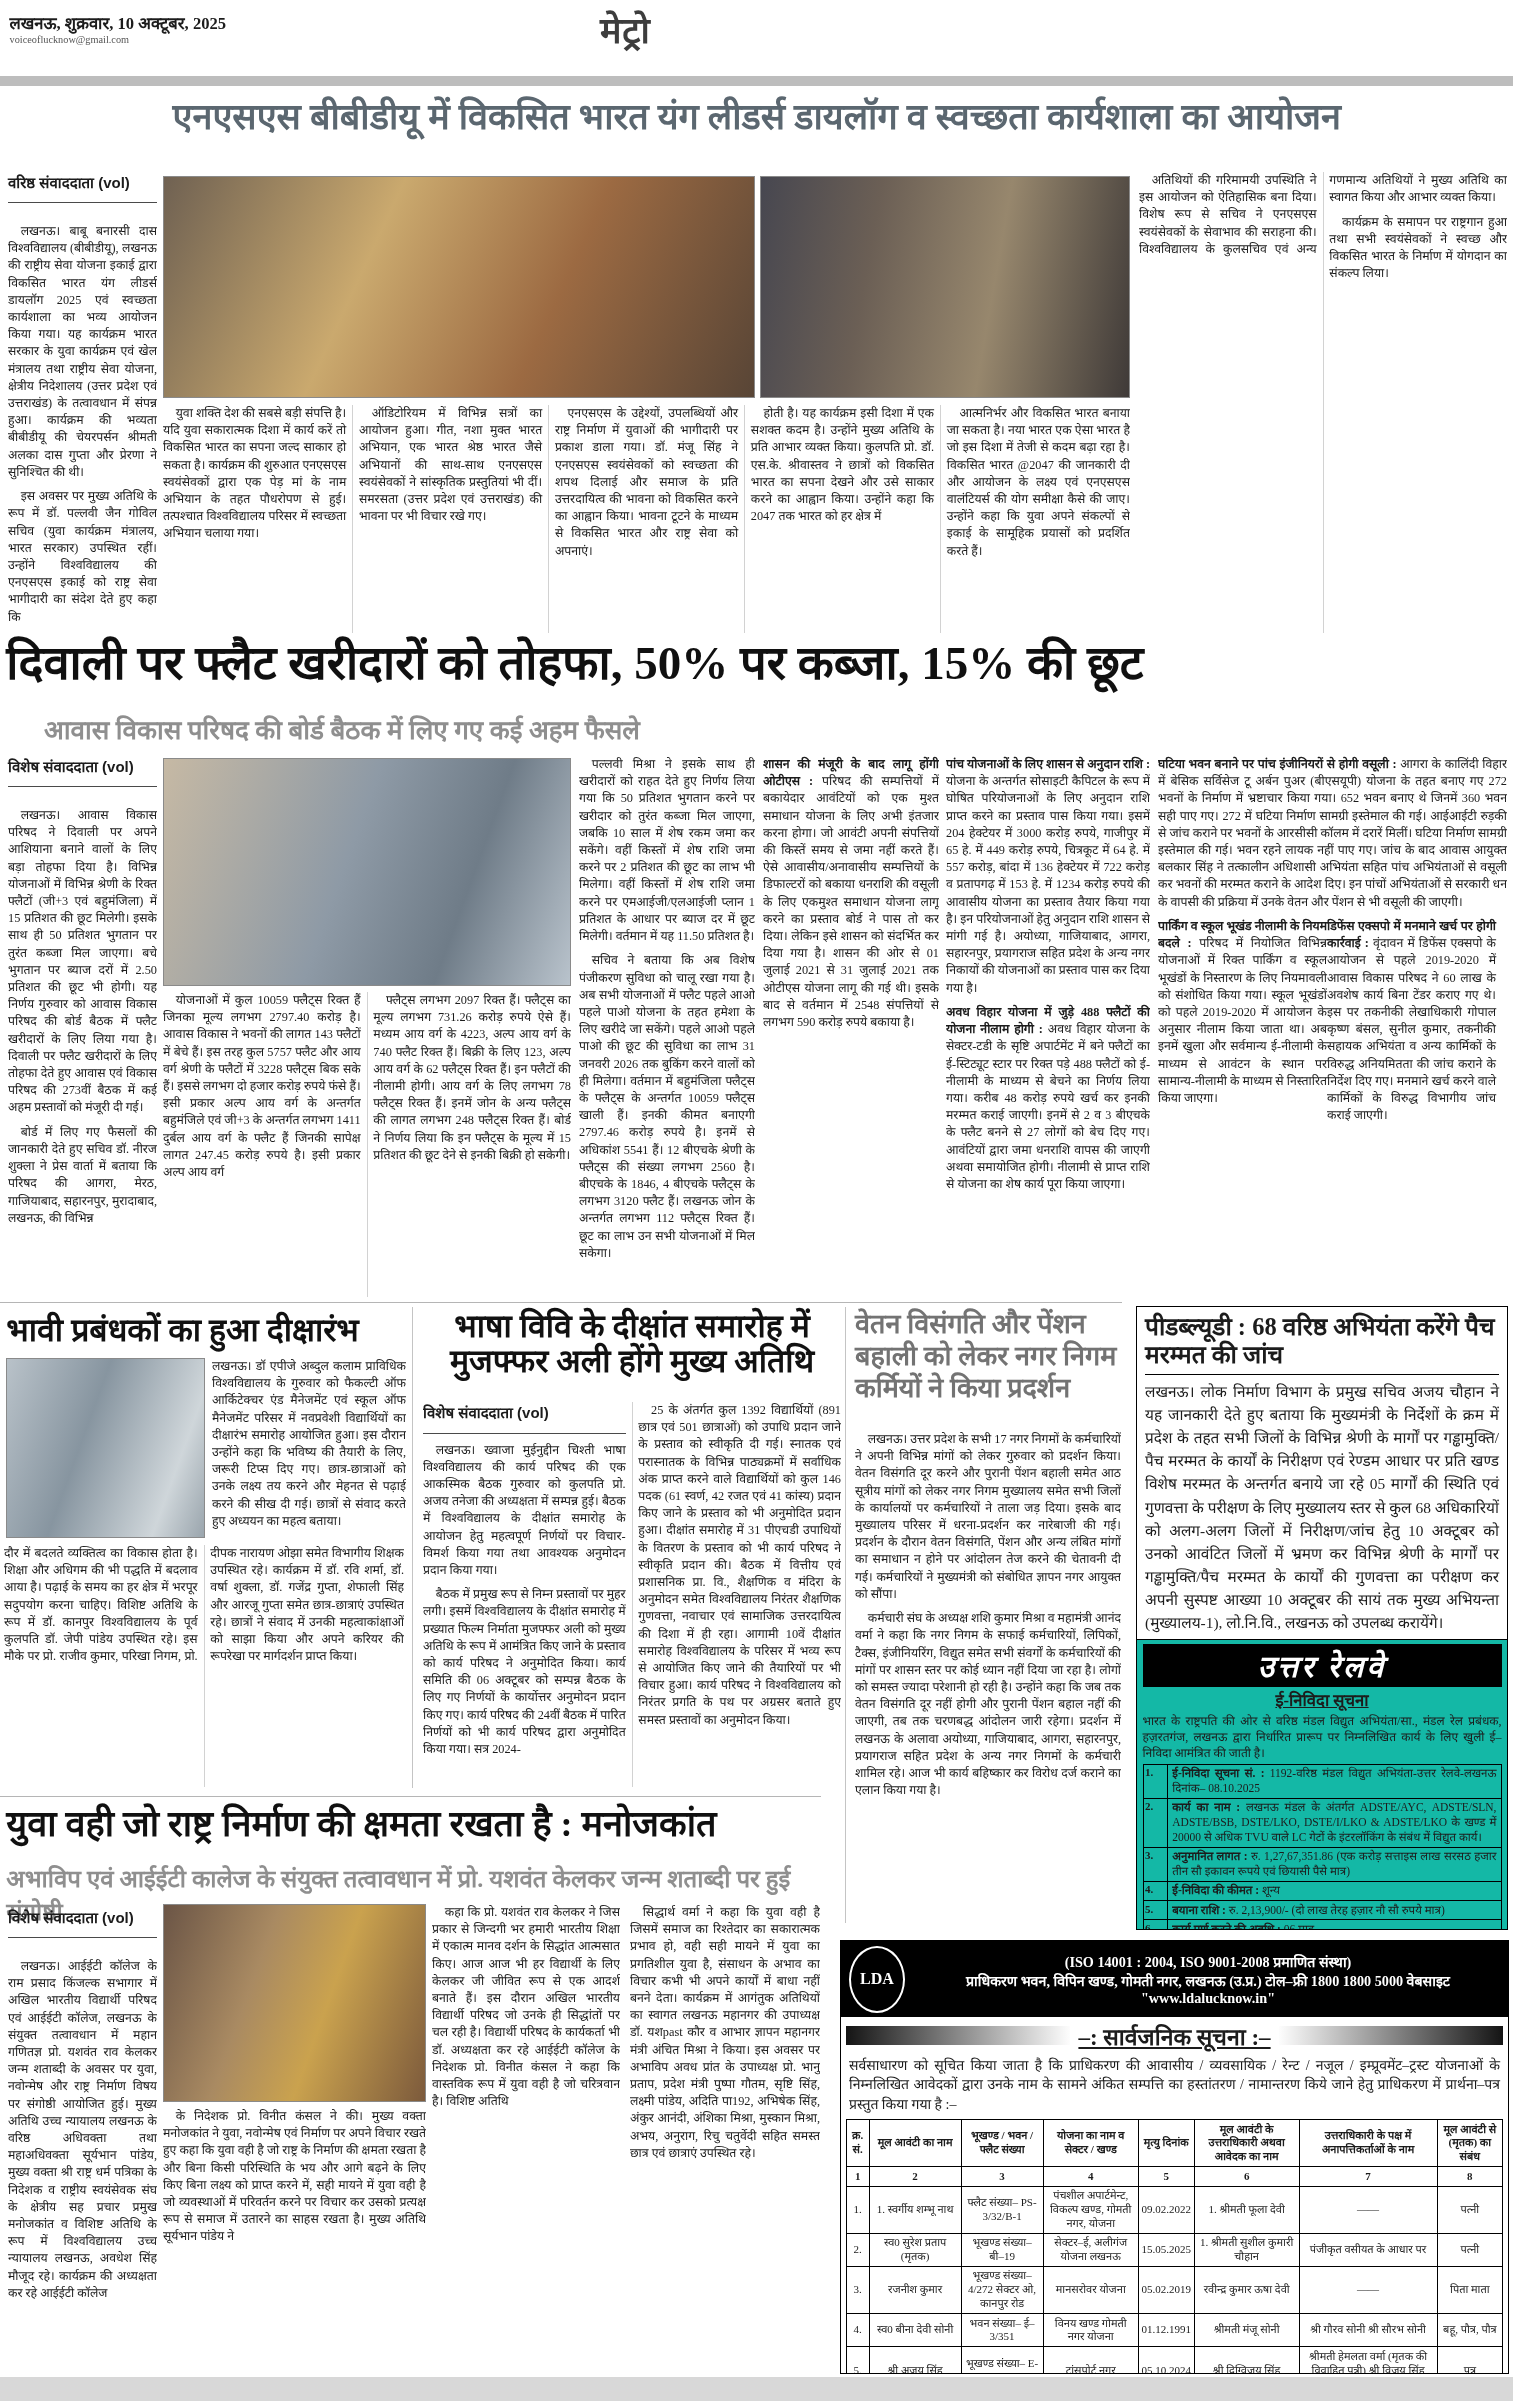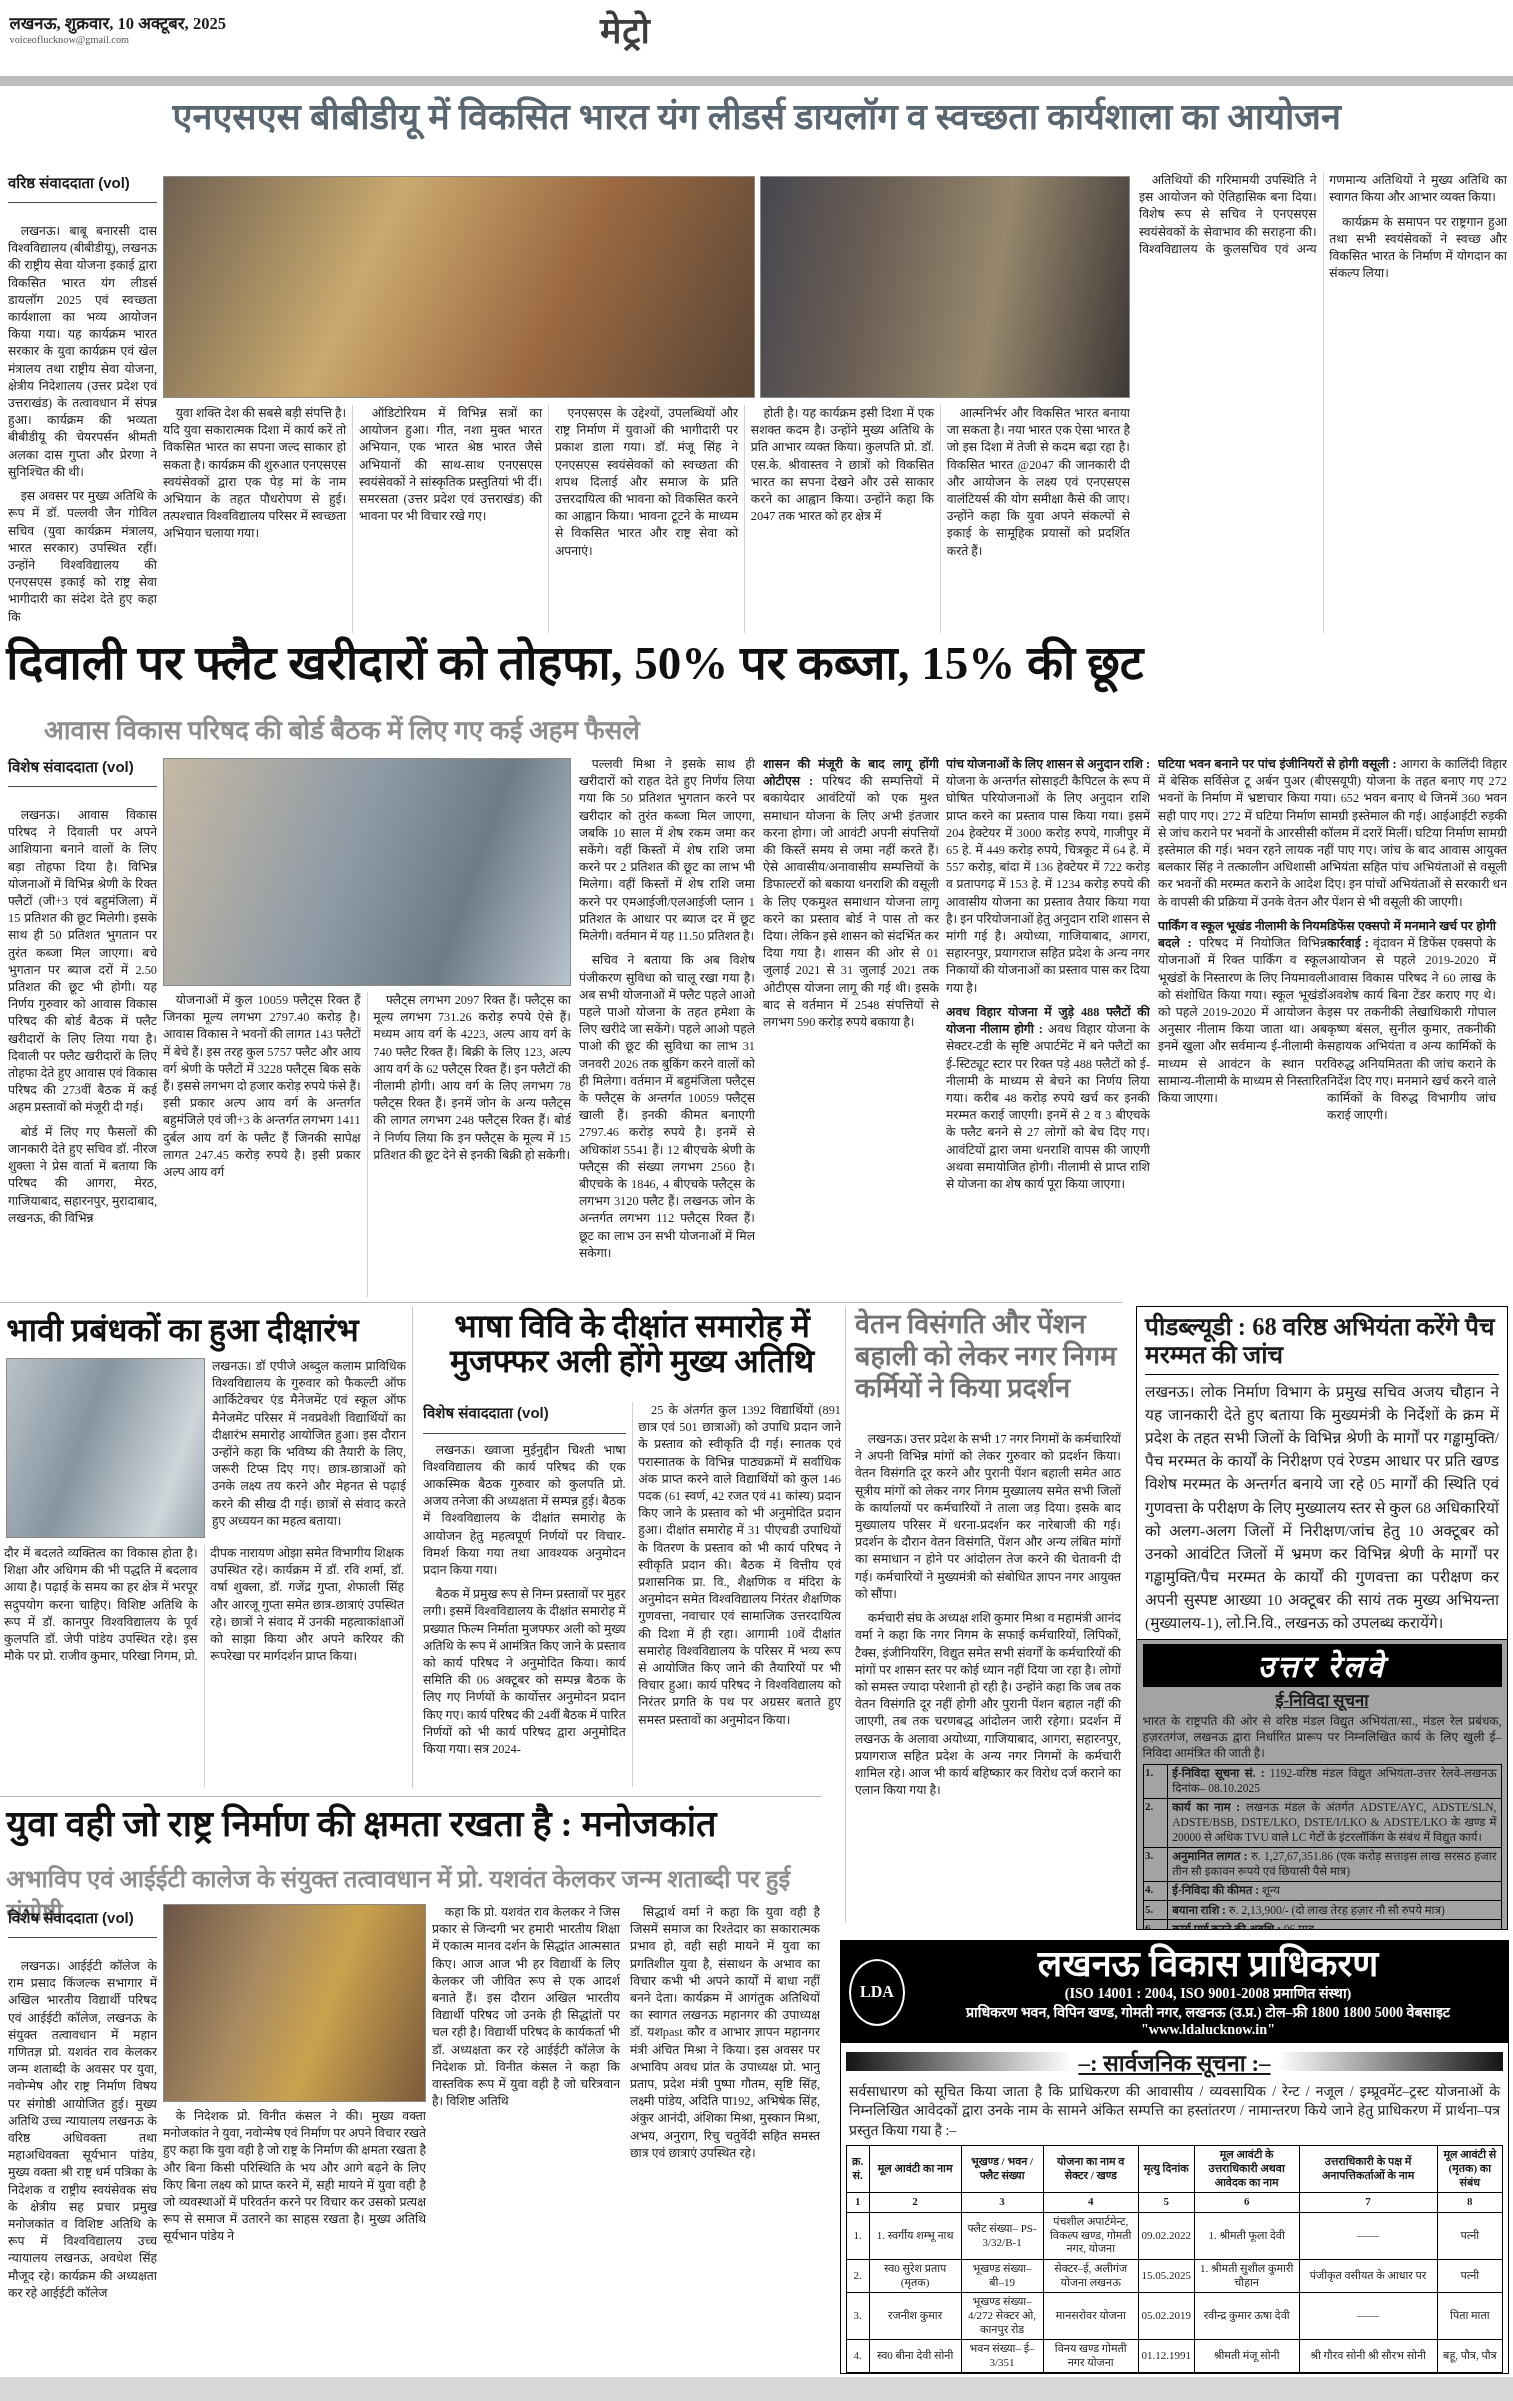--- a/index.html
+++ b/index.html
@@ -38,21 +38,21 @@
   .ph1{background:linear-gradient(115deg,#6f6152 0%,#caa96e 35%,#9c6a42 65%,#584536 100%);}
   .ph2{background:linear-gradient(100deg,#474750 0%,#6b5f55 30%,#97876d 62%,#3f3a38 100%);}
   .ph3{background:linear-gradient(110deg,#c6b9a4 0%,#8e9aa6 45%,#6f7c88 72%,#b9c3cc 100%);}
   .ph4{background:linear-gradient(110deg,#b9c2c9 0%,#8795a0 40%,#cfd6da 80%,#9aa5ad 100%);}
   .ph5{background:linear-gradient(110deg,#6b5546 0%,#a98a62 35%,#caa24e 60%,#7c5a3c 100%);}
   
   .pwd{border:1.6px solid #000;box-sizing:border-box;padding:6.3px 8px;}
   .pwd-h{font-size:24.5px;font-weight:bold;border-bottom:1.6px solid #000;padding-bottom:4.7px;margin-bottom:4.7px;line-height:1.15;}
   .pwd-b{font-size:15.4px;line-height:1.5;text-align:justify;font-weight:500;}
   
-  .rail{border:1.6px solid #000;box-sizing:border-box;padding:4px 5.5px 0;background:#a3a3a3;font-family:Liberation Serif, serif;}
+  .rail{border:1.6px solid #000;box-sizing:border-box;padding:4px 5.5px 0;background:#14b8a6;font-family:Liberation Serif, serif;}
   .rail-banner{background:#000;color:#fff;text-align:center;font-size:30px;font-weight:bold;
                font-style:italic;letter-spacing:3.2px;padding:0.8px 0;}
   .rail-sub{text-align:center;font-weight:bold;font-size:16.6px;text-decoration:underline;margin:1.6px 0;}
   .rail-intro{font-size:12px;line-height:1.35;text-align:justify;margin-bottom:2.4px;}
   .rw-wrap{border:0.8px solid #000;}
   .rw-row{display:flex;border-bottom:0.8px solid #000;}
   .rw-row:last-child{border-bottom:none;}
   .rw-no{width:20.6px;border-right:0.8px solid #000;font-weight:bold;font-size:11px;padding:1.6px 1.6px;text-align:left;}
   .rw-val{flex:1;font-size:11.5px;line-height:1.3;padding:1.6px 4px;text-align:justify;}
   
@@ -235,21 +235,20 @@
       <p>कहा कि प्रो. यशवंत राव केलकर ने जिस प्रकार से जिन्दगी भर हमारी भारतीय शिक्षा में एकात्म मानव दर्शन के सिद्धांत आत्मसात किए। आज आज भी हर विद्यार्थी के लिए केलकर जी जीवित रूप से एक आदर्श बनाते हैं। इस दौरान अखिल भारतीय विद्यार्थी परिषद जो उनके ही सिद्धांतों पर चल रही है। विद्यार्थी परिषद के कार्यकर्ता भी डॉ. अध्यक्षता कर रहे आईईटी कॉलेज के निदेशक प्रो. विनीत कंसल ने कहा कि वास्तविक रूप में युवा वही है जो चरित्रवान है। विशिष्ट अतिथि</p>
     </div>
   <div class="abs body-txt" style="left:630px;top:1904px;width:190px;height:472px;overflow:hidden;">
       <p>सिद्धार्थ वर्मा ने कहा कि युवा वही है जिसमें समाज का रिश्तेदार का सकारात्मक प्रभाव हो, वही सही मायने में युवा का प्रगतिशील युवा है, संसाधन के अभाव का विचार कभी भी अपने कार्यों में बाधा नहीं बनने देता। कार्यक्रम में आगंतुक अतिथियों का स्वागत लखनऊ महानगर की उपाध्यक्ष डॉ. यशpast कौर व आभार ज्ञापन महानगर मंत्री अंचित मिश्रा ने किया। इस अवसर पर अभाविप अवध प्रांत के उपाध्यक्ष प्रो. भानु प्रताप, प्रदेश मंत्री पुष्पा गौतम, सृष्टि सिंह, लक्ष्मी पांडेय, अदिति पा192, अभिषेक सिंह, अंकुर आनंदी, अंशिका मिश्रा, मुस्कान मिश्रा, अभय, अनुराग, रिचु चतुर्वेदी सहित समस्त छात्र एवं छात्राएं उपस्थित रहे।</p>
     </div>
 
   <div class="abs lda" style="left:840px;top:1940px;width:669px;height:434px;overflow:hidden;">
     <div class="lda-head">
       <div class="lda-logo">LDA</div>
       <div style="flex:1;">
-        <div class="lda-title">लखनऊ विकास प्राधिकरण</div>
         <div class="lda-iso">(ISO 14001 : 2004, ISO 9001-2008 प्रमाणित संस्था)</div>
         <div class="lda-addr">प्राधिकरण भवन, विपिन खण्ड, गोमती नगर, लखनऊ (उ.प्र.) टोल–फ्री 1800 1800 5000 वेबसाइट "www.ldalucknow.in"</div>
       </div>
     </div>
     <div class="lda-notice">
       <div class="grad-l"></div>
       <div class="lda-notice-t">–: सार्वजनिक सूचना :–</div>
       <div class="grad-r"></div>
     </div>
     <div class="lda-intro">सर्वसाधारण को सूचित किया जाता है कि प्राधिकरण की आवासीय / व्यवसायिक / रेन्ट / नजूल / इम्प्रूवमेंट–ट्रस्ट योजनाओं के निम्नलिखित आवेदकों द्वारा उनके नाम के सामने अंकित सम्पत्ति का हस्तांतरण / नामान्तरण किये जाने हेतु प्राधिकरण में प्रार्थना–पत्र प्रस्तुत किया गया है :–</div>

